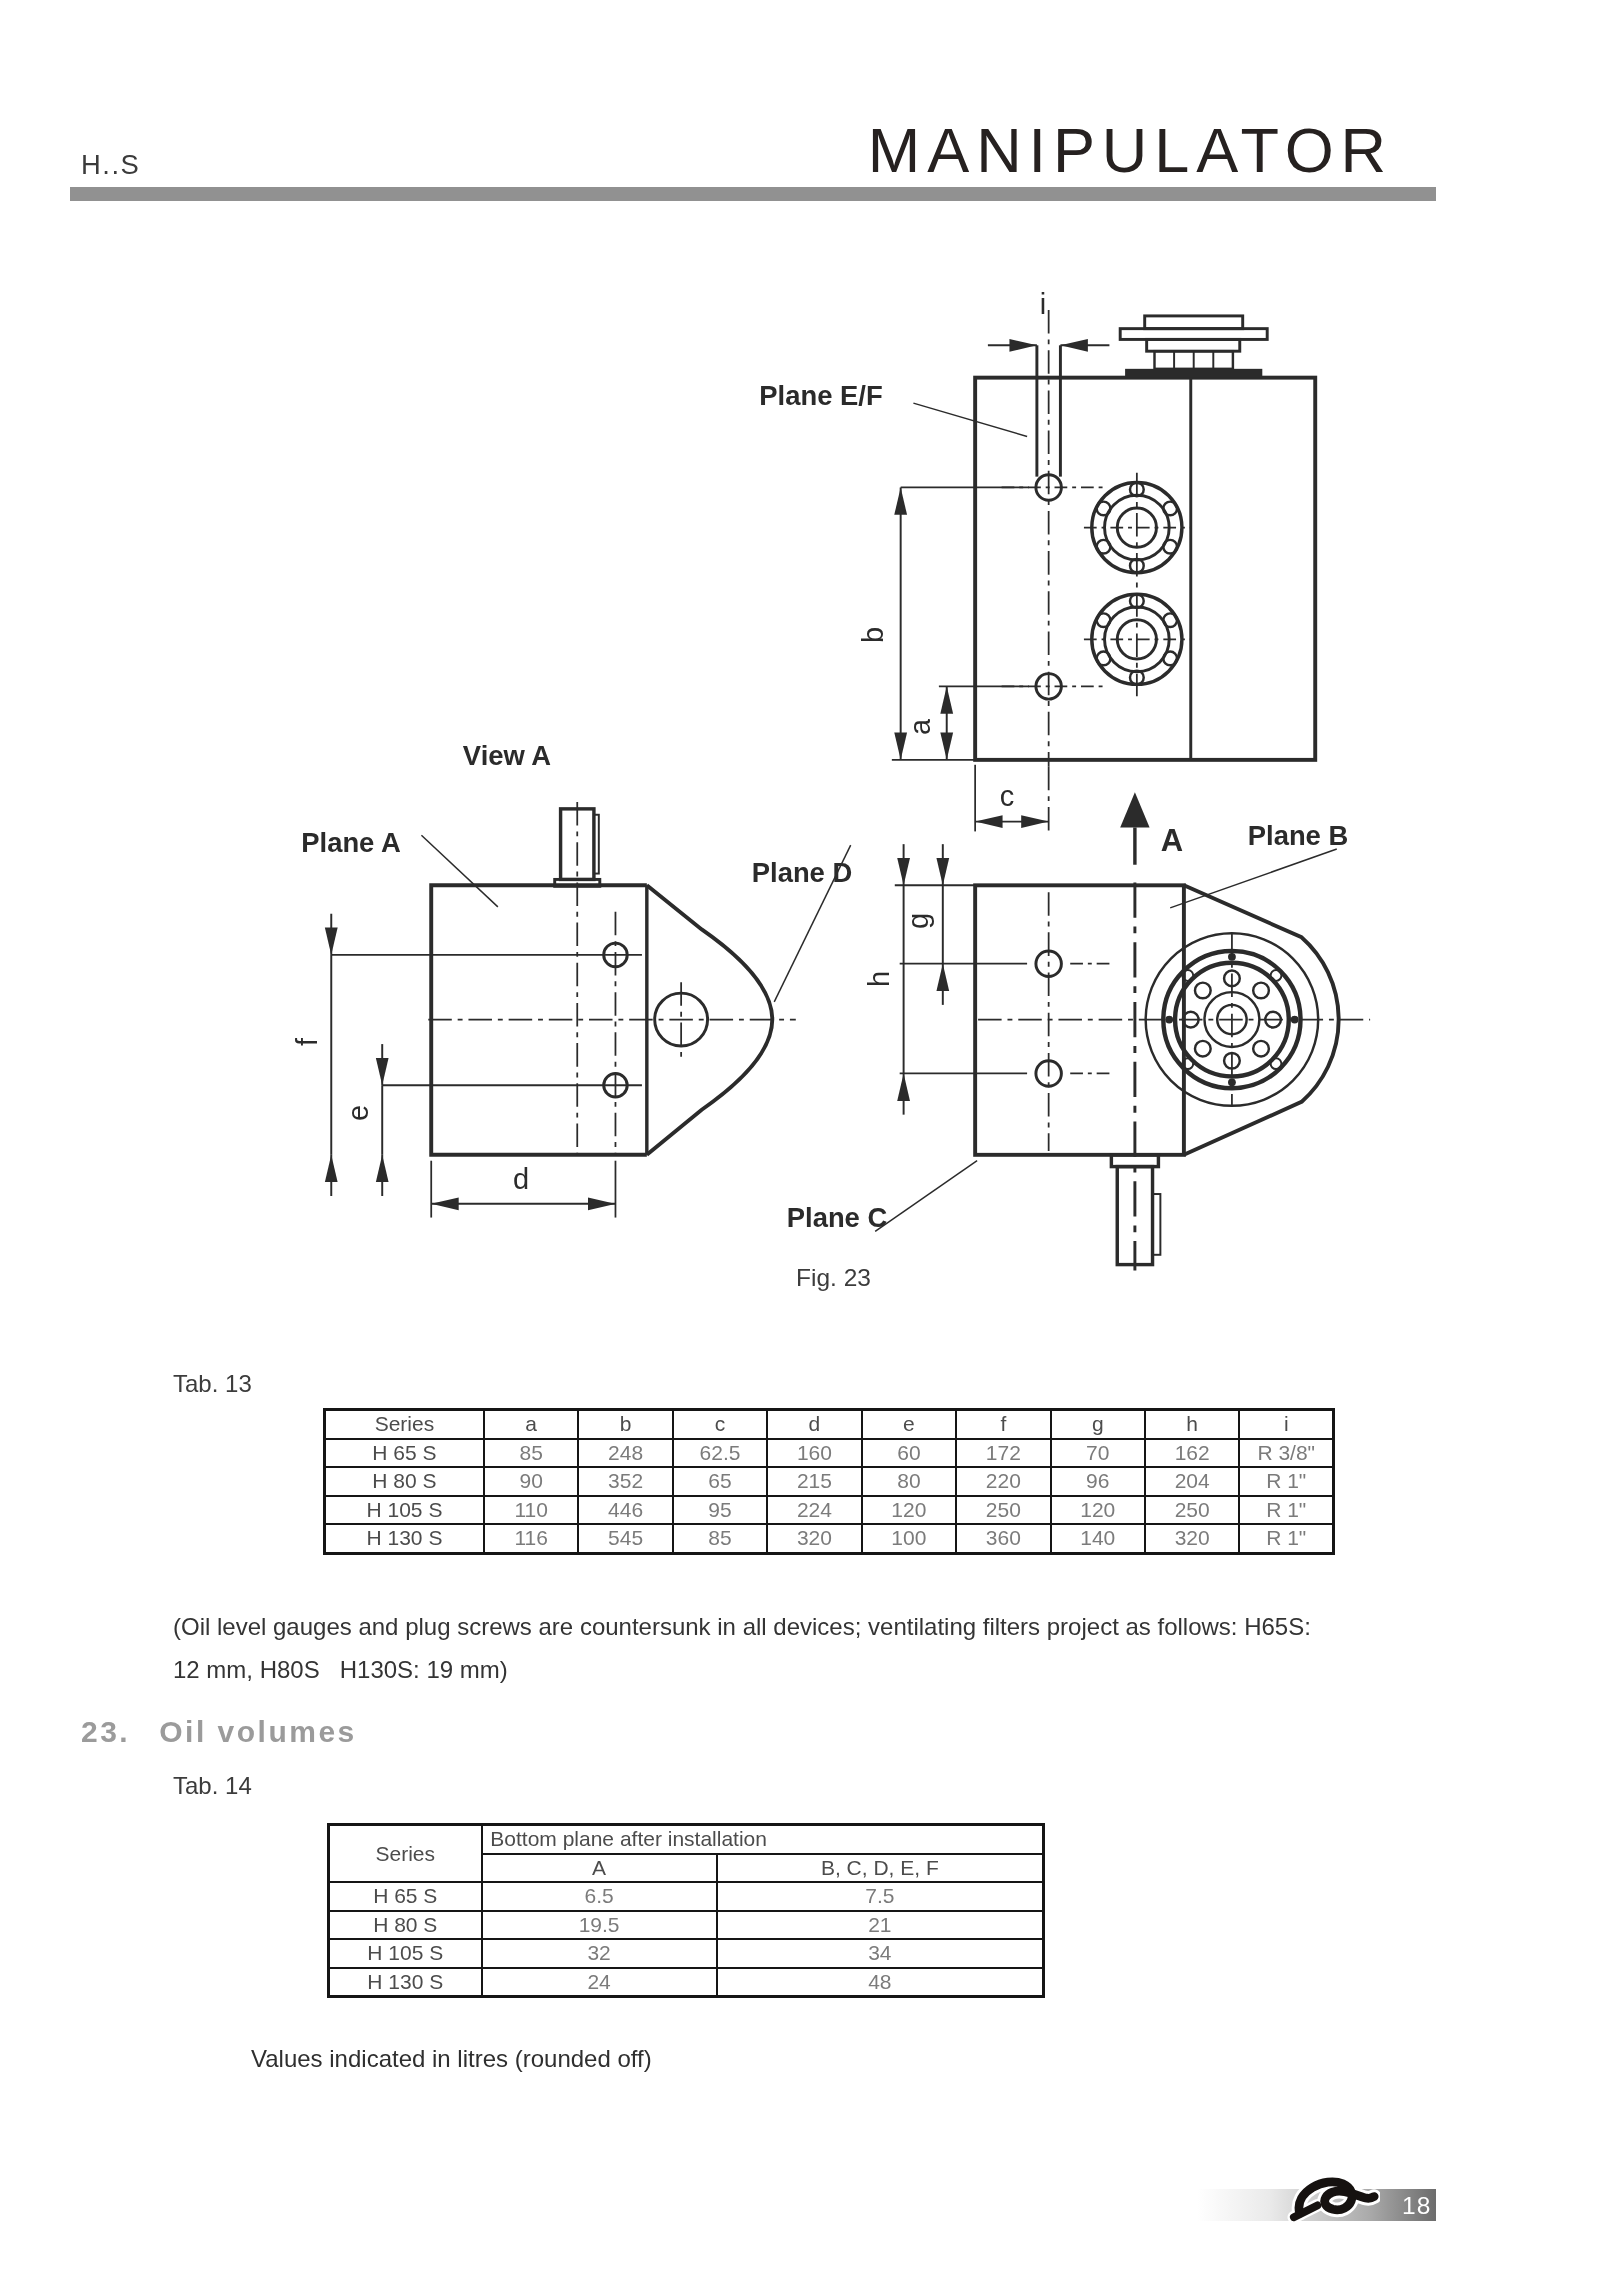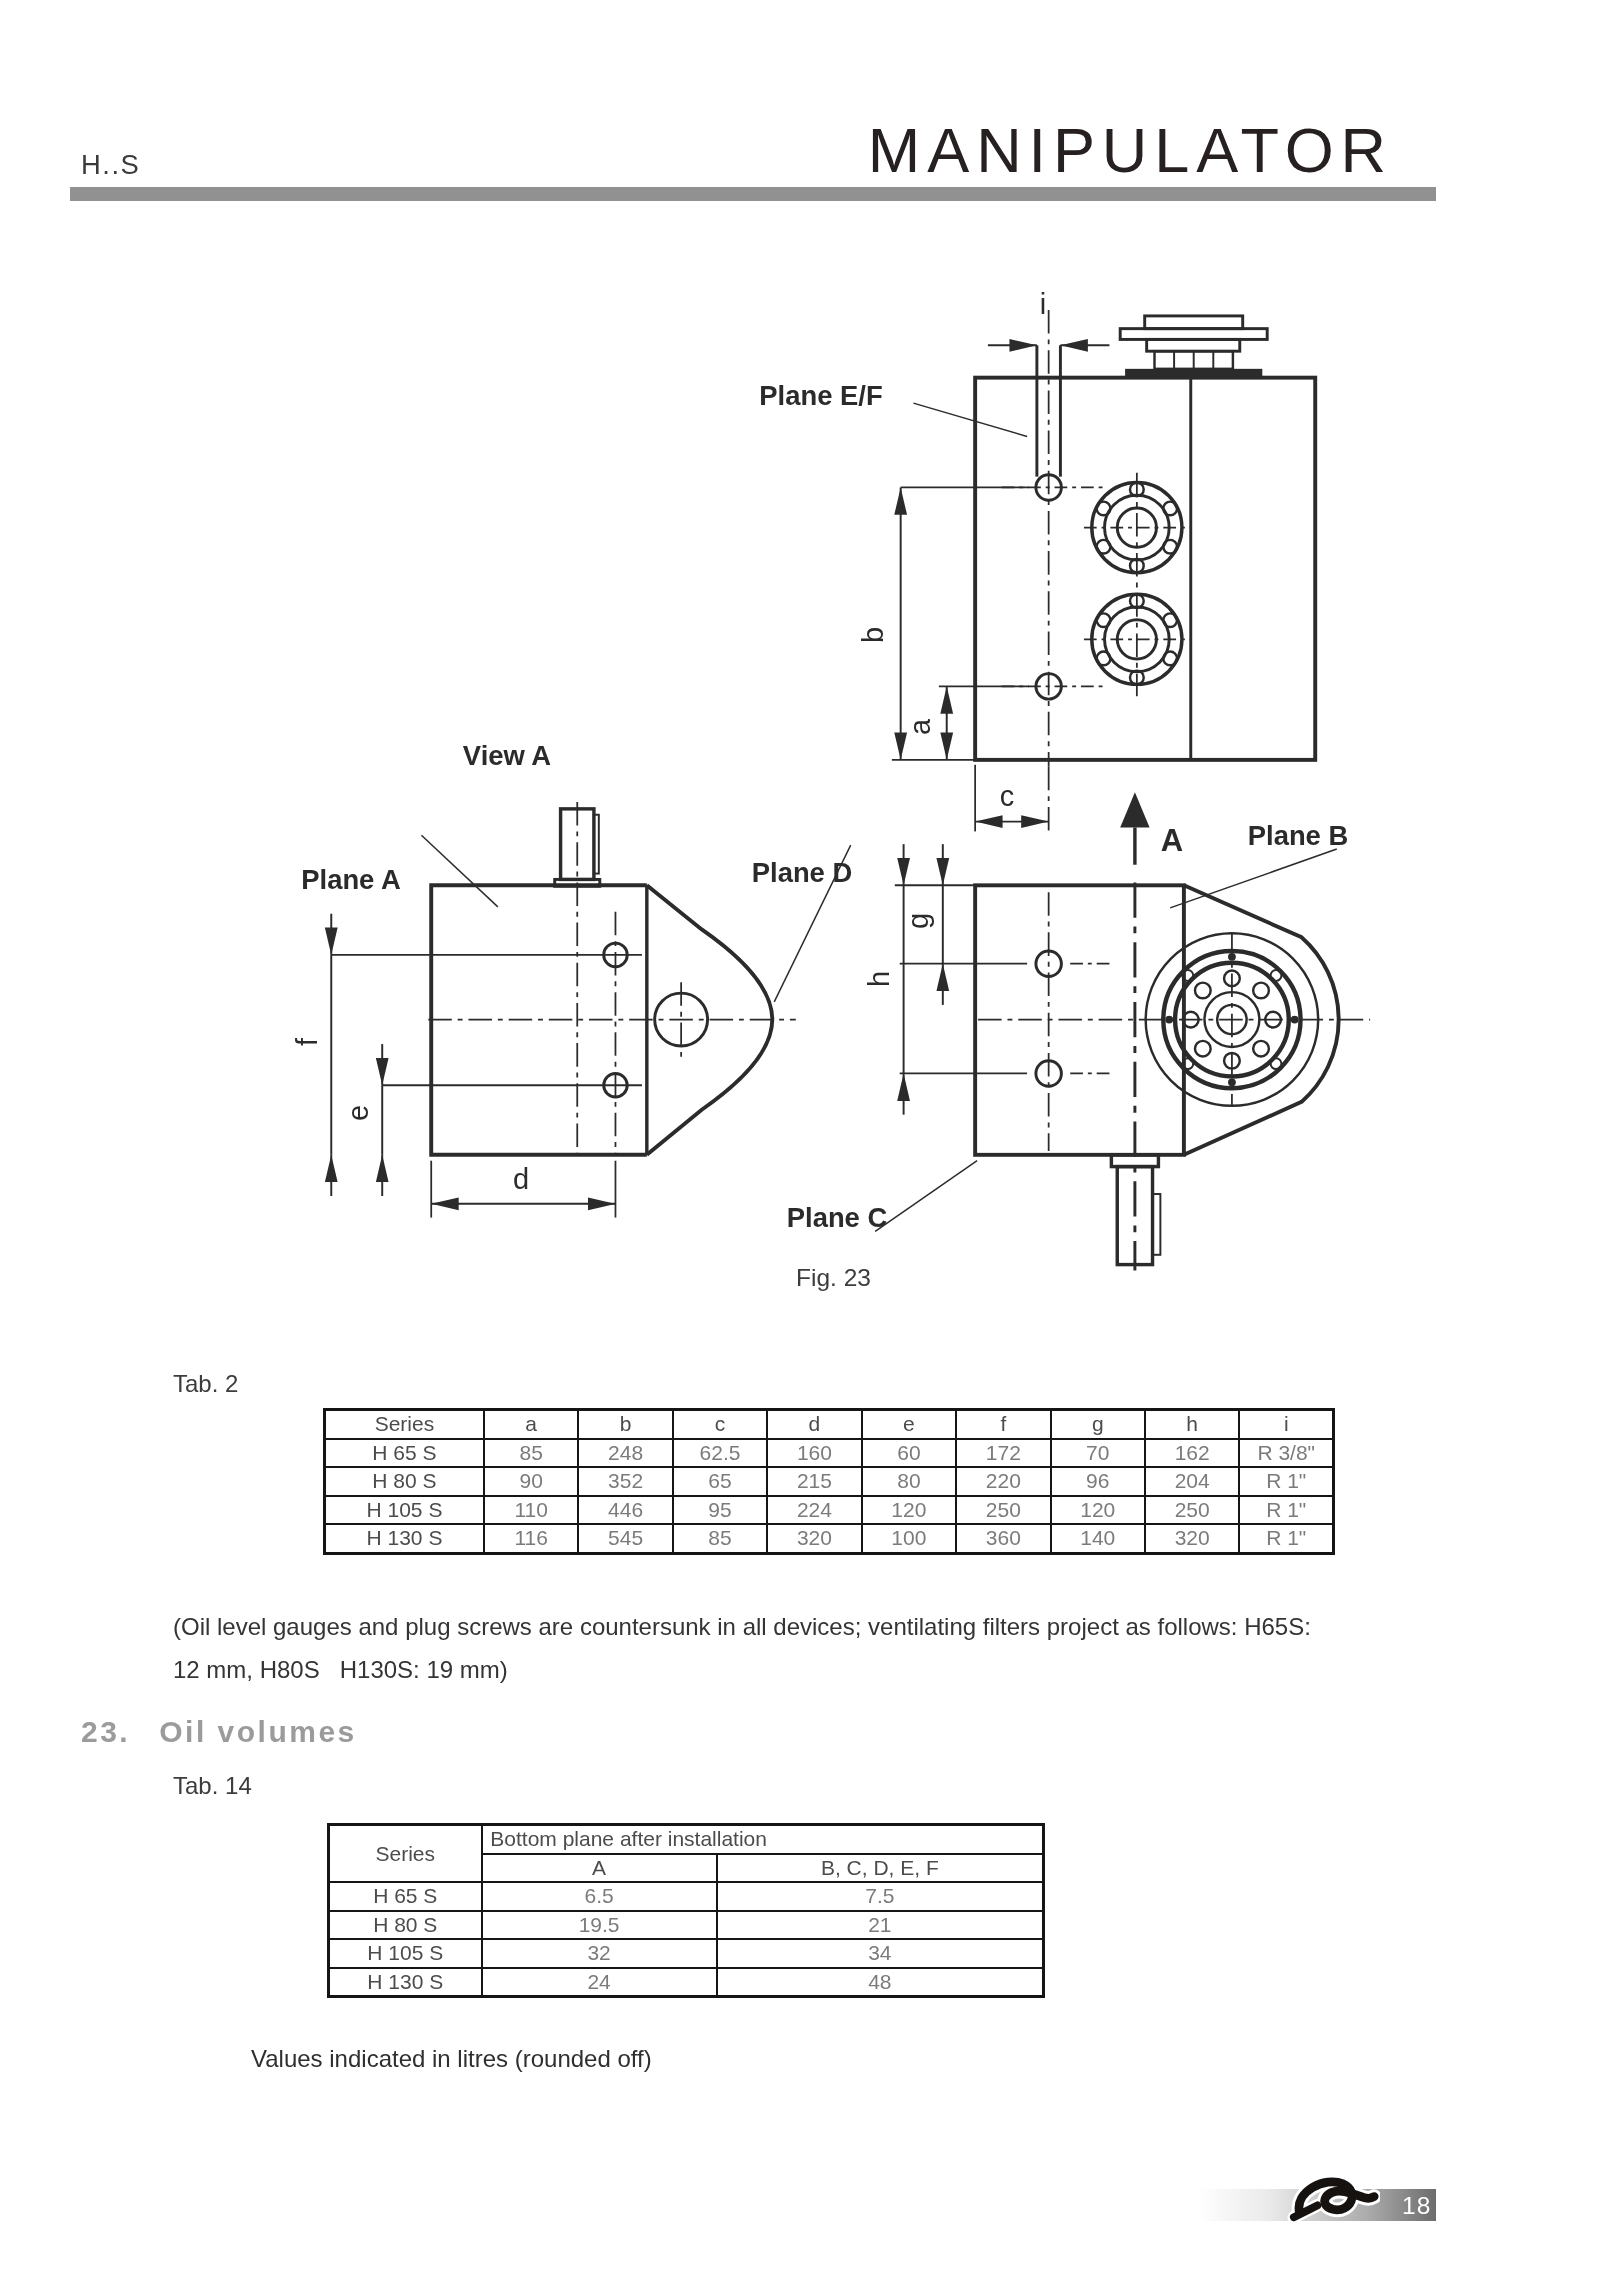--- a/index.html
+++ b/index.html
@@ -242,39 +242,39 @@
       <line class="ln w15" x1="932" y1="411" x2="1048" y2="445"></line>
       <line class="ln w15" x1="430" y1="852" x2="508" y2="925"></line>
       <line class="ln w15" x1="868" y1="862" x2="790" y2="1022"></line>
       <line class="ln w15" x1="1364" y1="866" x2="1194" y2="926"></line>
       <line class="ln w15" x1="893" y1="1256" x2="997" y2="1184"></line>
     </g>
   </svg>
 
   <div class="abs plabel" style="left:821px;top:396px;">Plane E/F</div>
   <div class="abs plabel" style="left:507px;top:756px;">View A</div>
-  <div class="abs plabel" style="left:351px;top:880px;">Plane A</div>
+  <div class="abs plabel" style="left:351px;top:843px;">Plane A</div>
   <div class="abs plabel" style="left:802px;top:873px;">Plane D</div>
   <div class="abs plabel" style="left:1298px;top:836px;">Plane B</div>
   <div class="abs plabel" style="left:827px;top:1218px;margin-left:10px;">Plane C</div>
   <div class="abs dim big" style="left:1172px;top:841px;">A</div>
 
   <div class="abs dim" style="left:1043px;top:304px;">i</div>
   <div class="abs dim rot" style="left:873px;top:635px;">b</div>
   <div class="abs dim rot" style="left:920px;top:727px;">a</div>
   <div class="abs dim" style="left:1007px;top:796px;">c</div>
   <div class="abs dim rot" style="left:918px;top:921px;">g</div>
   <div class="abs dim rot" style="left:879px;top:979px;">h</div>
   <div class="abs dim rot" style="left:307px;top:1042px;">f</div>
   <div class="abs dim rot" style="left:358px;top:1113px;">e</div>
   <div class="abs dim" style="left:521px;top:1179px;">d</div>
 
   <div class="abs fig-caption">Fig. 23</div>
 
-  <div class="abs tab-label tab13-label">Tab. 2</div>
+  <div class="abs tab-label tab13-label">Tab. 13</div>
 
   <table class="abs dtable t13">
     <colgroup>
       <col style="width:15.8%">
         <col style="width:9.36%">
         <col style="width:9.36%">
         <col style="width:9.36%">
         <col style="width:9.36%">
         <col style="width:9.36%">
         <col style="width:9.36%">

